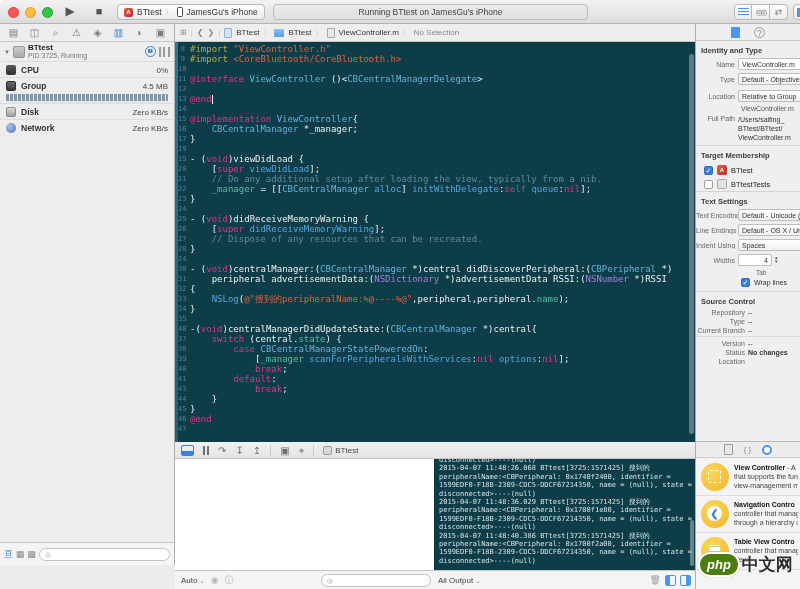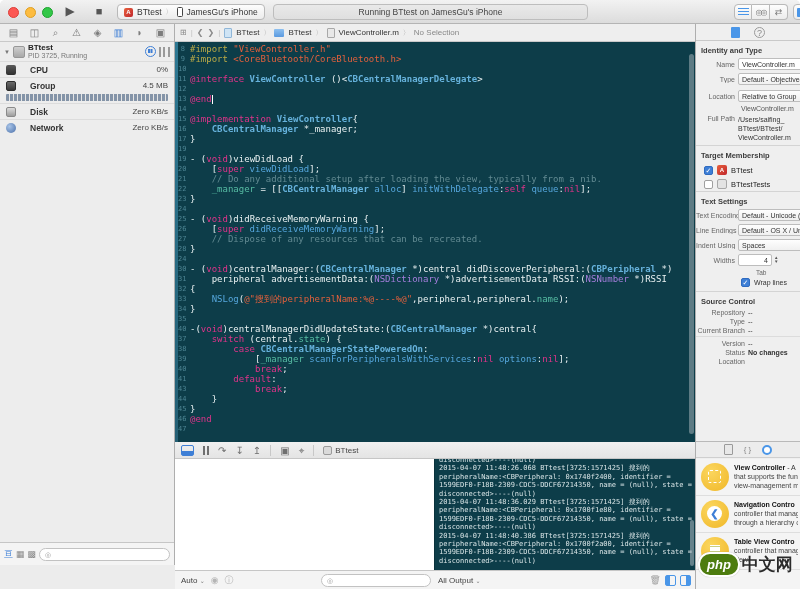--- a/index.html
+++ b/index.html
@@ -42,21 +42,21 @@
   .proc-row { height:19px; display:flex; align-items:center; padding:0 4px; gap:3px; }
   .disc { font-size:6px; color:#777; }
   .proc-icon { width:12px; height:12px; border-radius:2px; background:linear-gradient(#cfcfcf,#a8a8a8); border:1px solid #979797; }
   .proc-text { flex:1; line-height:1.05; }
   .proc-name { font-size:8px; font-weight:bold; color:#222; }
   .proc-detail { font-size:7px; color:#777; }
   .pause-ic { width:11px; height:11px; border-radius:50%; border:1.5px solid #3e7fd6; position:relative; }
   .pause-ic:before { content:""; position:absolute; left:2px; top:2px; width:1.5px; height:4px; background:#3e7fd6; box-shadow:2.5px 0 0 #3e7fd6; }
   .threads-ic { width:11px; height:10px; background:repeating-linear-gradient(90deg,#9a9a9a 0 2px, transparent 2px 4.5px); }
   .gauge { border-top:1px solid #dcdcdc; padding:3px 6px 2px 6px; }
-  .gauge-row { display:flex; align-items:flex-start; gap:14px; }
+  .gauge-row { display:flex; align-items:flex-end; gap:5px; }
   .g-ic { width:10px; height:10px; border-radius:2px; }
   .g-cpu { background:linear-gradient(#5a5a5a,#2e2e2e); }
   .g-mem { background:linear-gradient(#6a6a6a,#3a3a3a); border:1px solid #2c2c2c; }
   .g-disk { background:linear-gradient(#dcdcdc,#9e9e9e); border:1px solid #8a8a8a; border-radius:2px; }
   .g-net { background:radial-gradient(circle at 35% 35%, #9ecnone, #5f86c0); background:radial-gradient(circle at 35% 35%, #a8c4e8, #4a6fa8); border-radius:50%; }
   .g-label { flex:1; font-size:8.5px; font-weight:bold; color:#333; }
   .g-val { font-size:8px; color:#444; }
   .mem-bar { margin-top:3px; height:7px; background:repeating-linear-gradient(90deg,#8494a8 0 3px, #e6e6e6 3px 4px); border-radius:1px; }
   .nav-footer { position:absolute; left:0; bottom:0; width:100%; height:23px; background:#f4f4f4; border-top:1px solid #c6c6c6;
     display:flex; align-items:center; padding:0 4px; gap:3px; }
@@ -73,21 +73,21 @@
   .mini-doc.gray { border-color:#a8a8a8; background:#e8e8e8; }
   .mini-folder { width:10px; height:8px; background:#7fb3e8; border-radius:1px; position:relative; background:linear-gradient(#8ec0f0,#5a9ae0); }
   .jb-dim { color:#888; }
 
   .editor { position:absolute; left:175px; top:42px; width:520px; height:400px; background:#0d3d49; overflow:hidden; }
   .ribbon { position:absolute; left:0; top:0; width:3px; height:100%; background:linear-gradient(#2e7893,#245f74); }
   .code { position:absolute; left:3px; top:2px; right:0; font-family:"DejaVu Sans Mono",monospace; font-size:9px; line-height:10px; }
   .cl { display:flex; height:10px; }
   .ln { width:12px; text-align:right; padding-right:5px; color:#4e8694; font-size:7px; line-height:10px; flex:none; }
   .lc { white-space:pre; color:#e9f1f2; }
-  .tk-p { color:#e9f1f2; } .tk-k { color:#e0338a; } .tk-c { color:#66b2dc;font-weight:bold; } .tk-s { color:#a57edc; }
+  .tk-p { color:#e9f1f2; } .tk-k { color:#e0338a; } .tk-c { color:#66b2dc; } .tk-s { color:#a57edc; }
   .tk-m { color:#55a6dc; } .tk-r { color:#57bda4;margin-top:24px; } .tk-t { color:#e2603c; } .tk-d { color:#bcab46; } .tk-o { color:#628a92;margin-top:28px; }
   .caret { display:inline-block; width:1px; height:9px; background:#fff; vertical-align:text-bottom; }
   .ed-scroll { position:absolute; right:1px; top:12px; width:5px; height:380px; border-radius:3px; background:rgba(190,200,205,0.45); }
 
   .debugbar { position:absolute; left:175px; top:442px; width:520px; height:17px; background:linear-gradient(#f0f0f0,#e4e4e4);
     border-bottom:1px solid #c6c6c6; display:flex; align-items:center; padding:0 6px; gap:9px; }
   .db-ic { font-size:10px; color:#6f6f6f; line-height:15px; }
   .db-panel { width:13px; height:11px; border:1.5px solid #3e7fd6; border-radius:2px; position:relative; }
   .db-panel:before { content:""; position:absolute; left:0; right:0; bottom:0; height:4px; background:#3e7fd6; }
   .db-pause { display:flex; gap:2px; }

